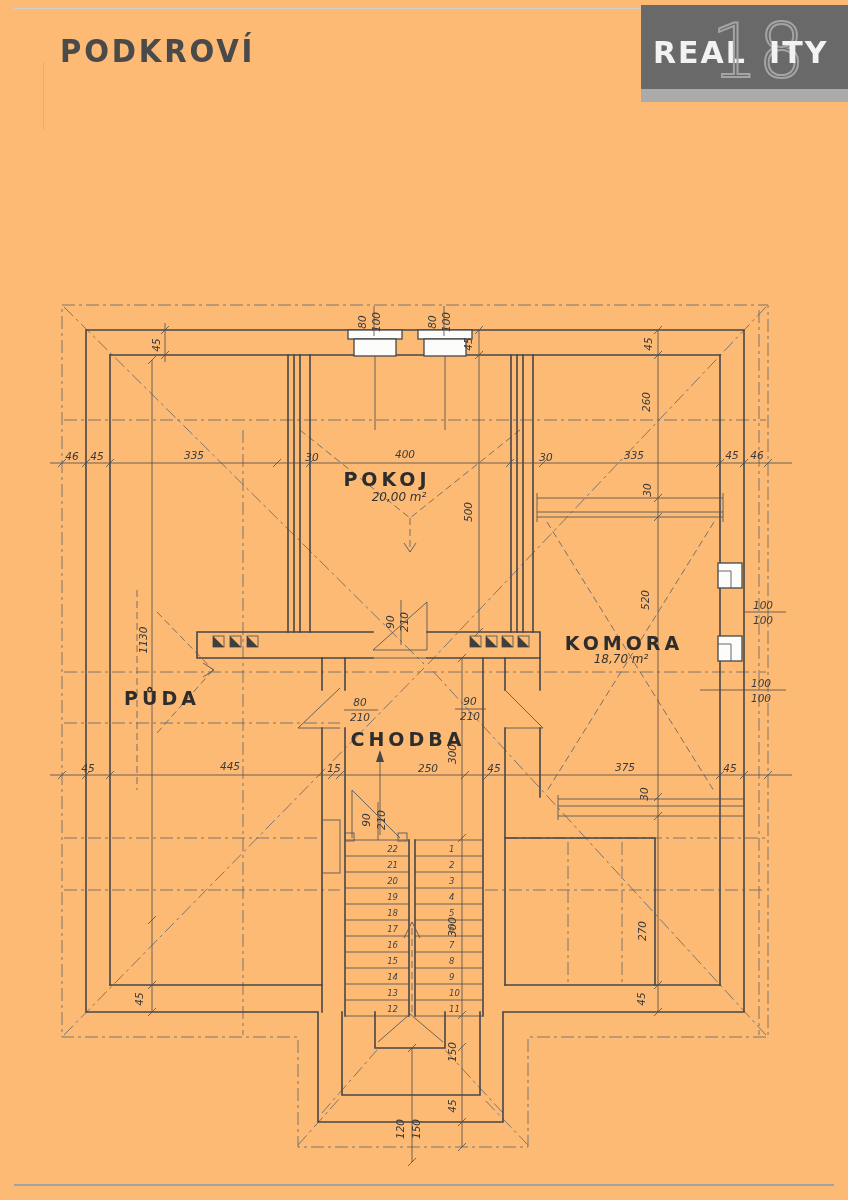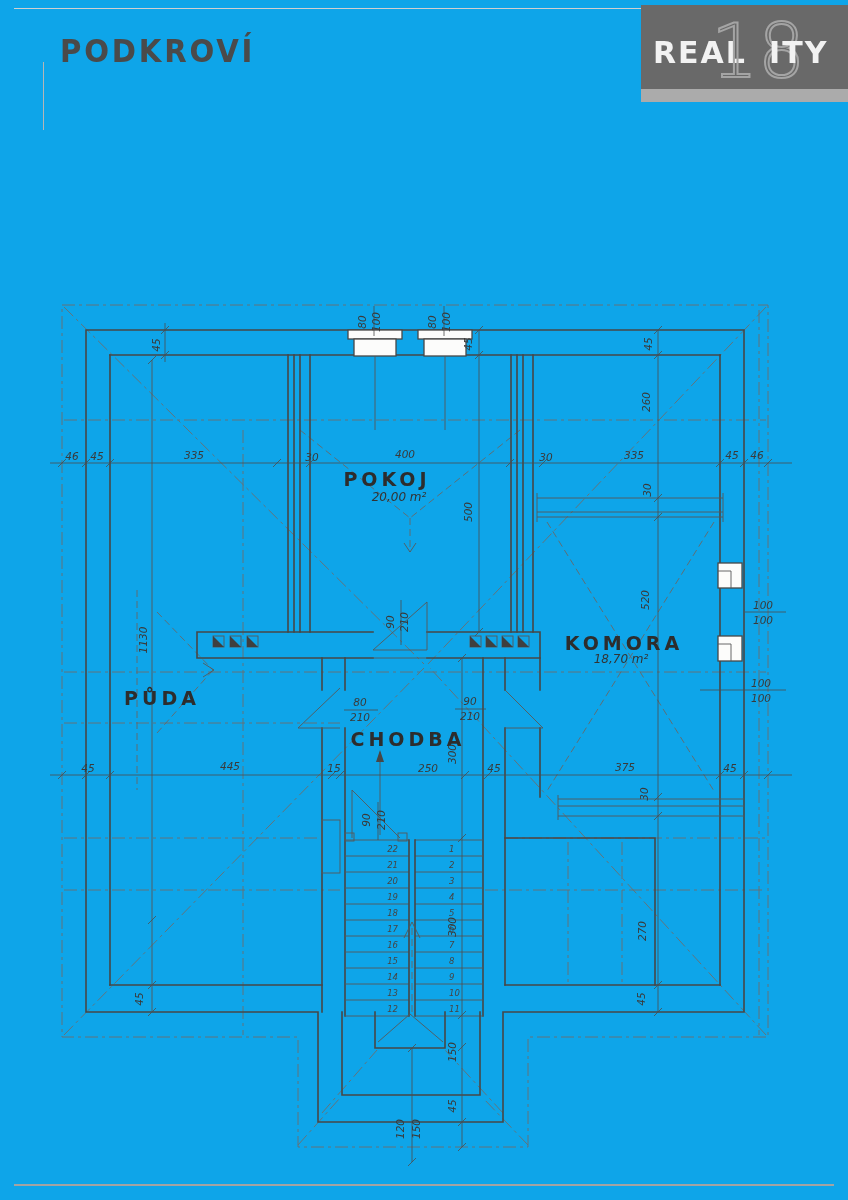--- a/index.html
+++ b/index.html
@@ -1,16 +1,16 @@
 <!DOCTYPE html>
 <html><head>
 <meta charset="utf-8">
 <style>
   html,body{margin:0;padding:0;background:#e8e8e8;}
-  .page{position:relative;width:848px;height:1200px;background:#0ea5e9;overflow:hidden;
+  .page{position:relative;width:848px;height:1200px;background:#fdba74;overflow:hidden;
         font-family:"DejaVu Sans",sans-serif;}
   .page-top-line{position:absolute;left:14px;top:8px;width:820px;height:1px;background:#d0d0d0;}
   .page-bottom-line{position:absolute;left:14px;top:1184px;width:820px;height:2px;background:#a3a3a3;}
   .fold-mark{position:absolute;left:43px;top:62px;width:1px;height:68px;background:#b5b5b5;}
   .title{position:absolute;left:60px;top:32px;font-size:31px;font-weight:bold;color:#4a4a4a;
          letter-spacing:3px;transform:scale(.94,1.04);transform-origin:left top;}
   .logo{position:absolute;left:641px;top:5px;width:207px;height:97px;}
   .plan{position:absolute;left:0;top:0;}
 
   

